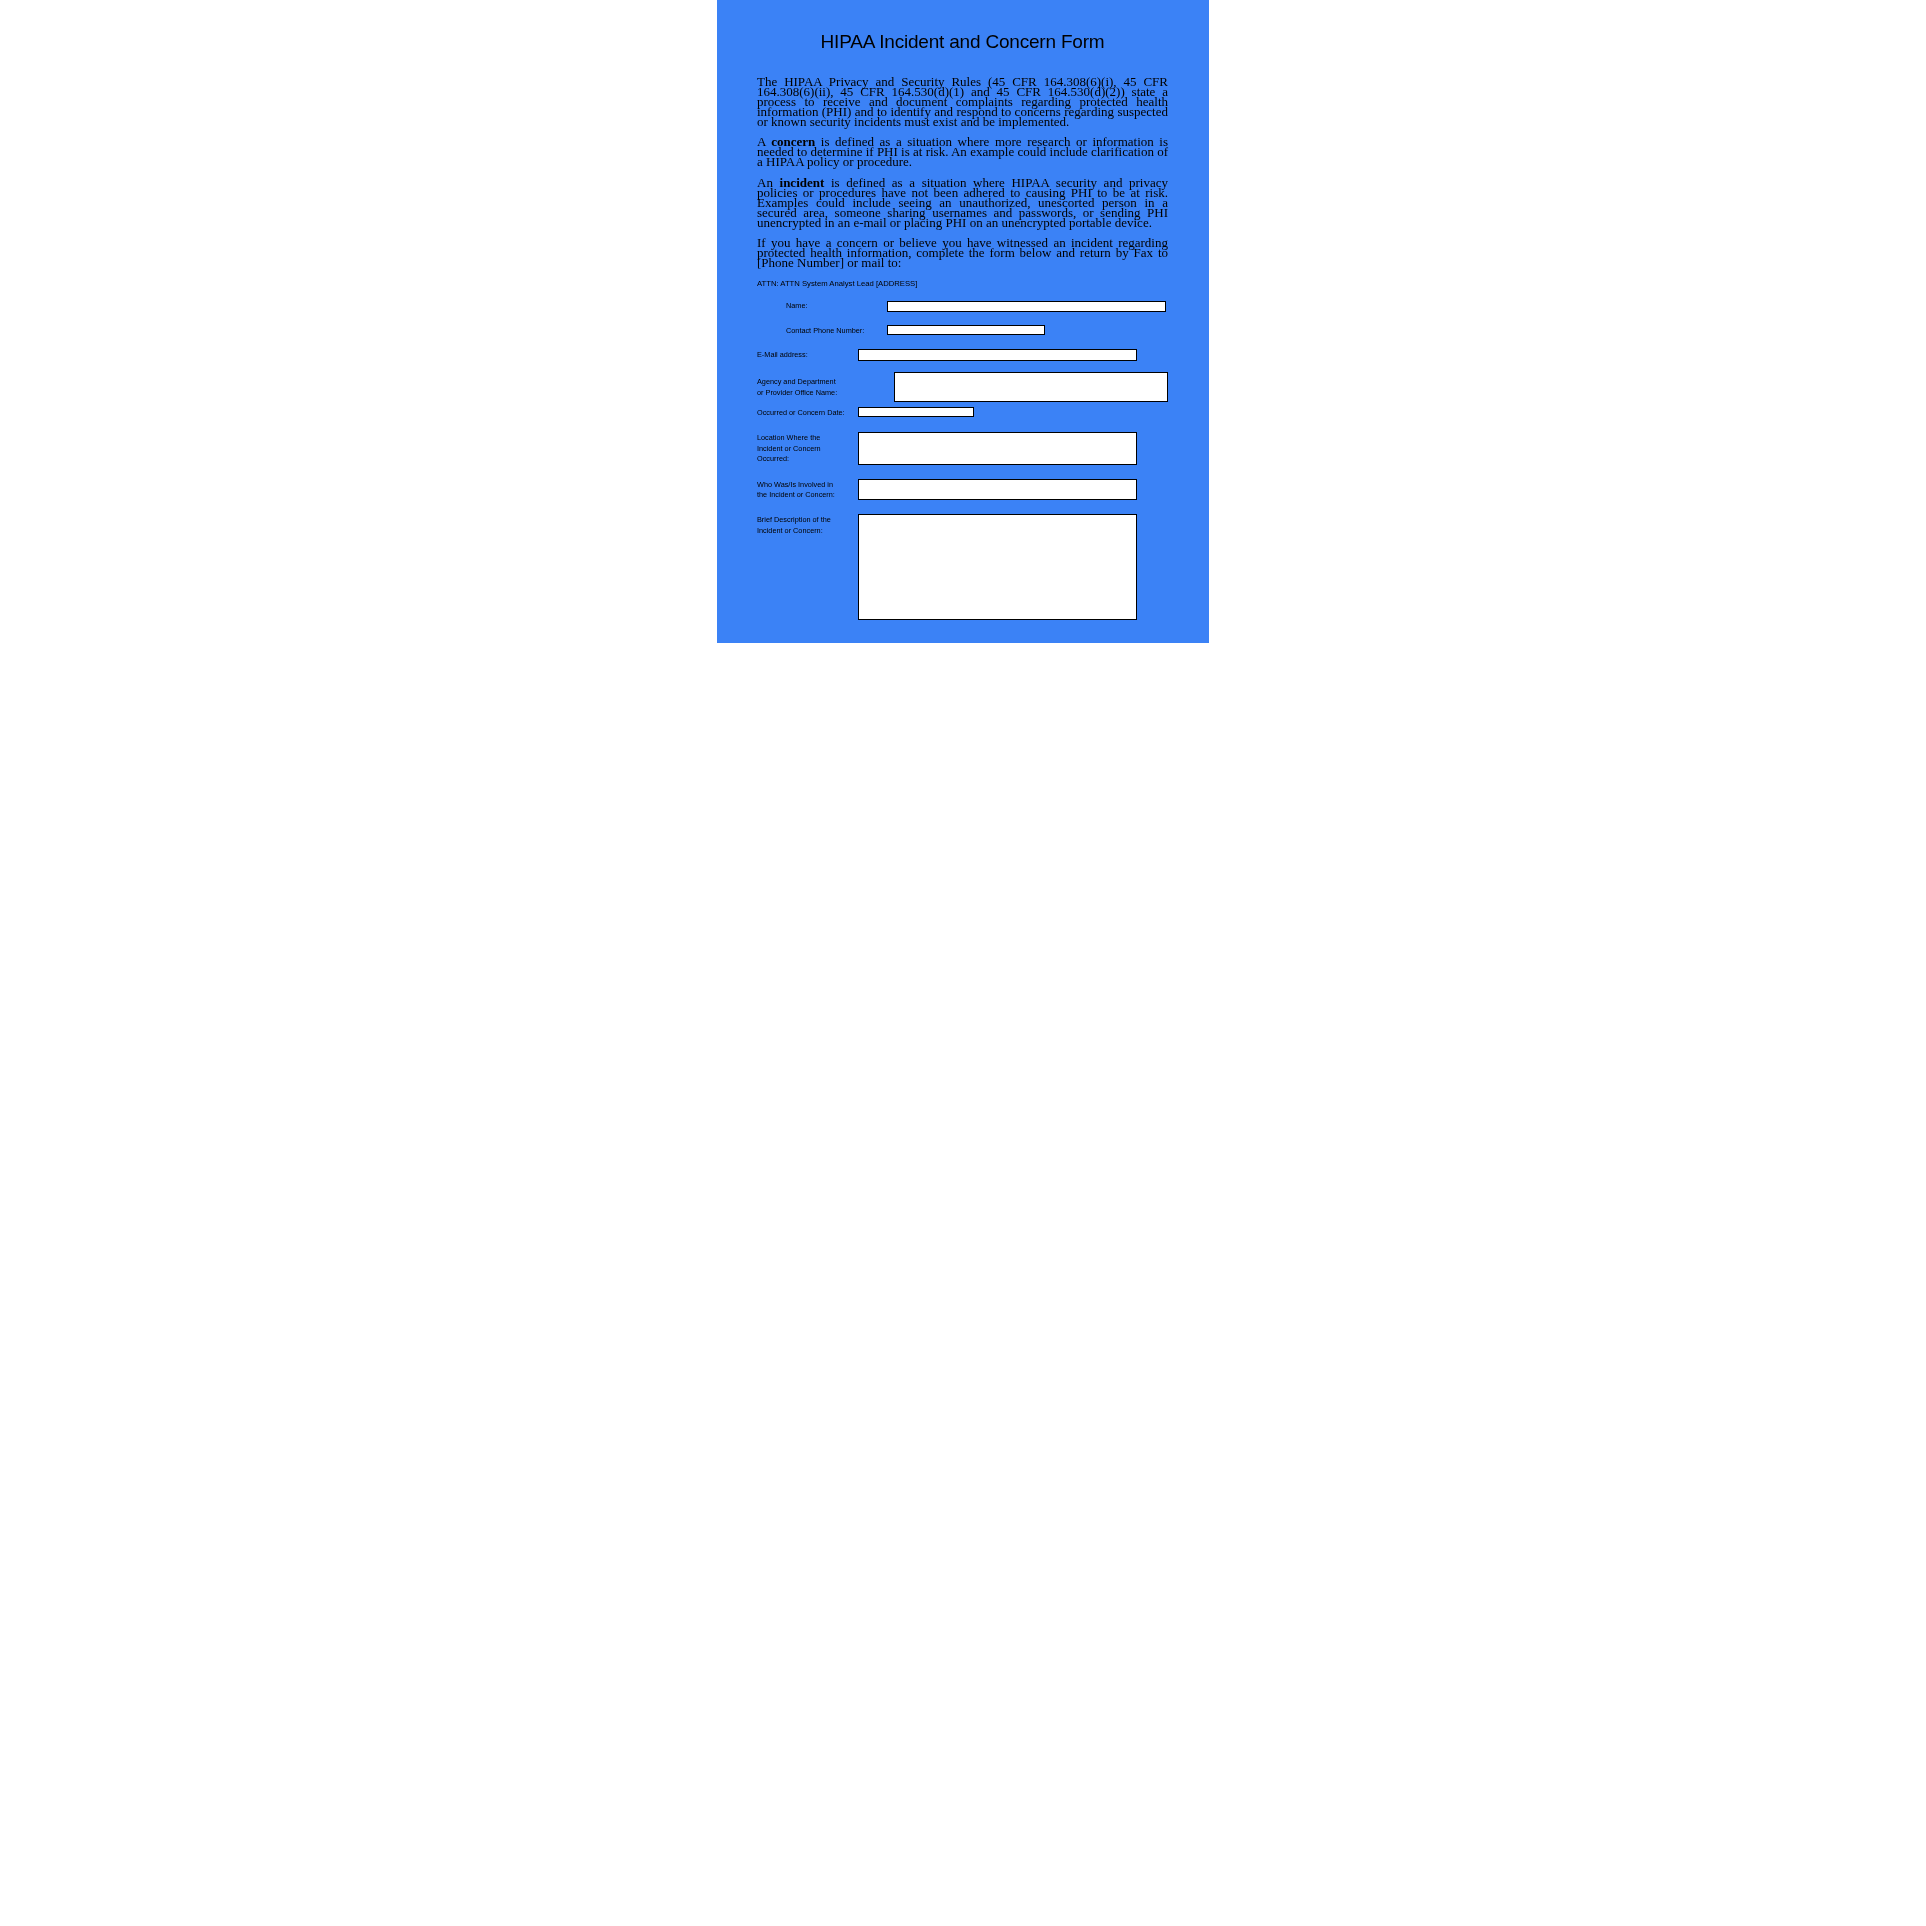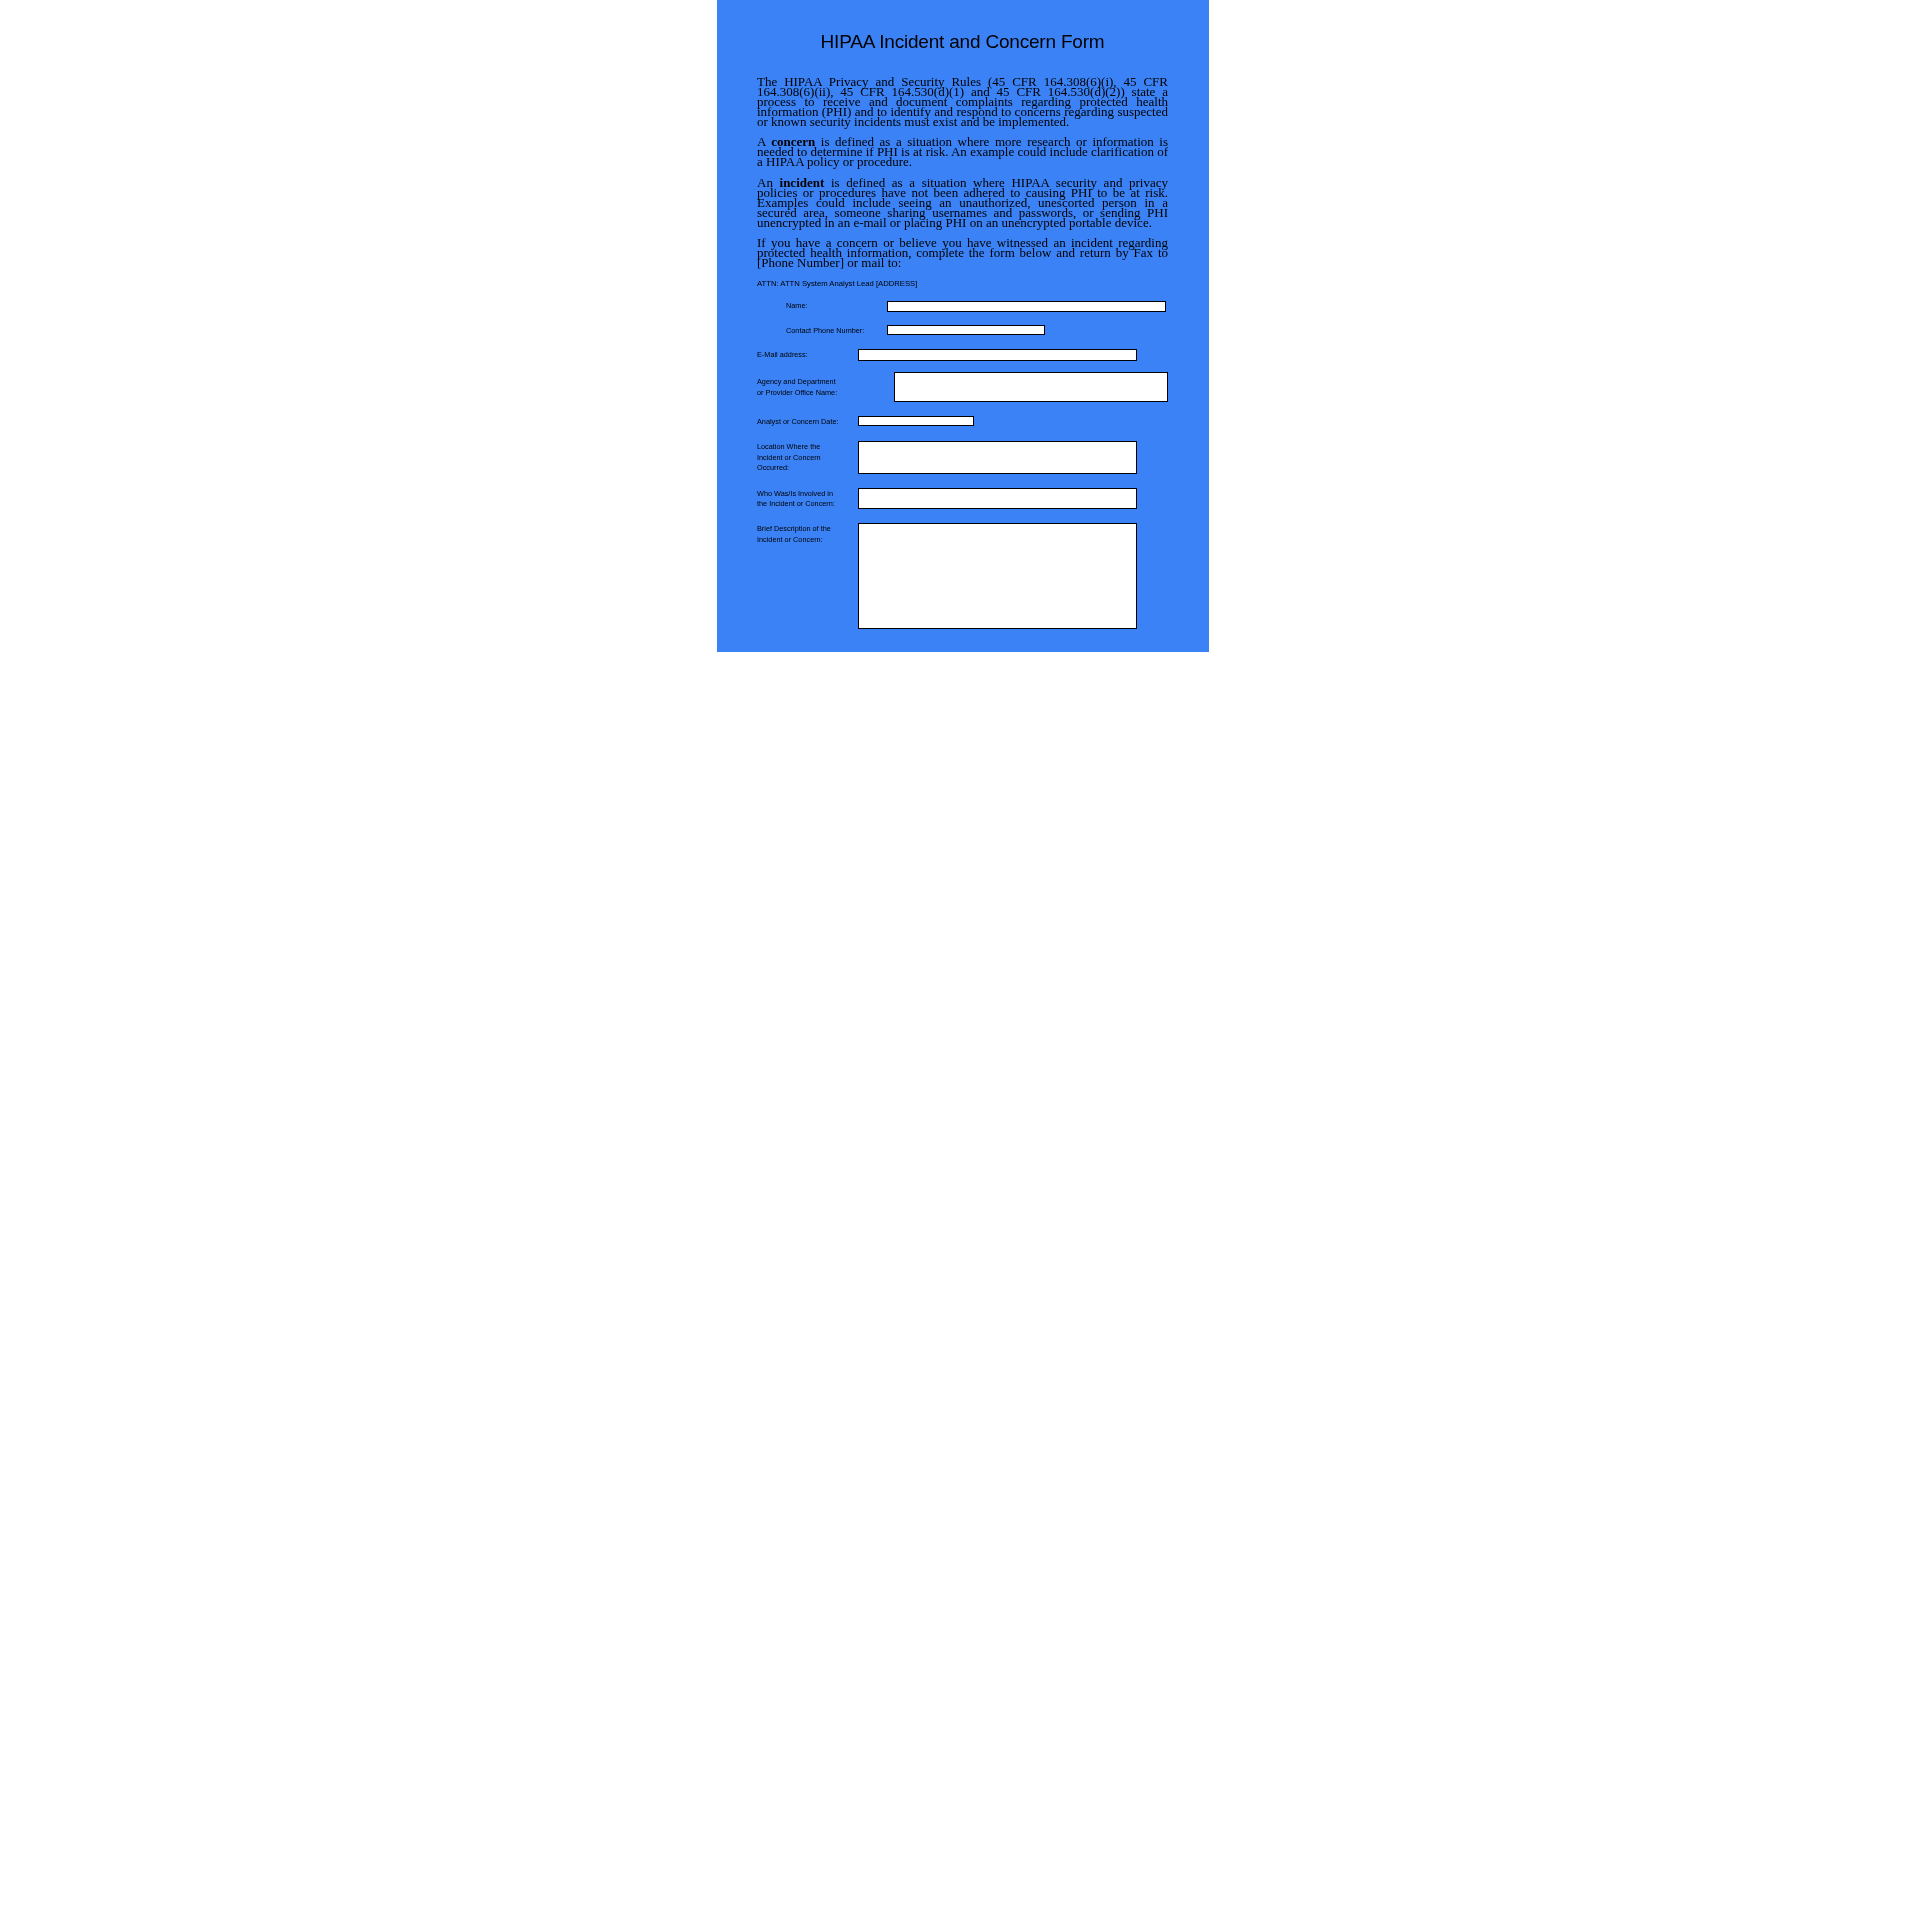--- a/index.html
+++ b/index.html
@@ -69,21 +69,21 @@
   .w-phone { width: 158px; }
   .w-date  { width: 116px; }
   .h-name     { height: 11.6px; }
   .h-phone    { height: 10px; }
   .h-email    { height: 11.2px; }
   .h-agency   { height: 30px; }
   .h-date     { height: 10px; }
   .h-location { height: 33px; }
   .h-who      { height: 20.4px; }
   .h-desc     { height: 106px; }
-  .mb13 { margin-bottom: 14px; gap: 36px; }
+  .mb13 { margin-bottom: 5px; gap: 36px; }
   .mb30 { margin-bottom: 11.6px; }
   .mb34 { margin-bottom: 13px; margin-left: 29px; }
   .mb35 { margin-bottom: 13.5px; }
   .mb36 { margin-bottom: 14px; }
 </style>
 </head>
 <body>
 
 <div class="page">
 
@@ -116,21 +116,21 @@
       <input type="text" class="box w-wide h-email" value="" style="">
     </div>
 
     <div class="field-row vc mb13">
       <div class="field-label">Agency and Department
 or Provider Office Name:</div>
       <textarea class="box w-wide h-agency" style=""></textarea>
     </div>
 
     <div class="field-row mb35">
-      <div class="field-label">Analyst or Concern Date:</div>
+      <div class="field-label">Occurred or Concern Date:</div>
       <input type="text" class="box w-date h-date" value="" style="">
     </div>
 
     <div class="field-row vc mb36">
       <div class="field-label">Location Where the
 Incident or Concern
 Occurred:</div>
       <textarea class="box w-wide h-location" style=""></textarea>
     </div>
 

